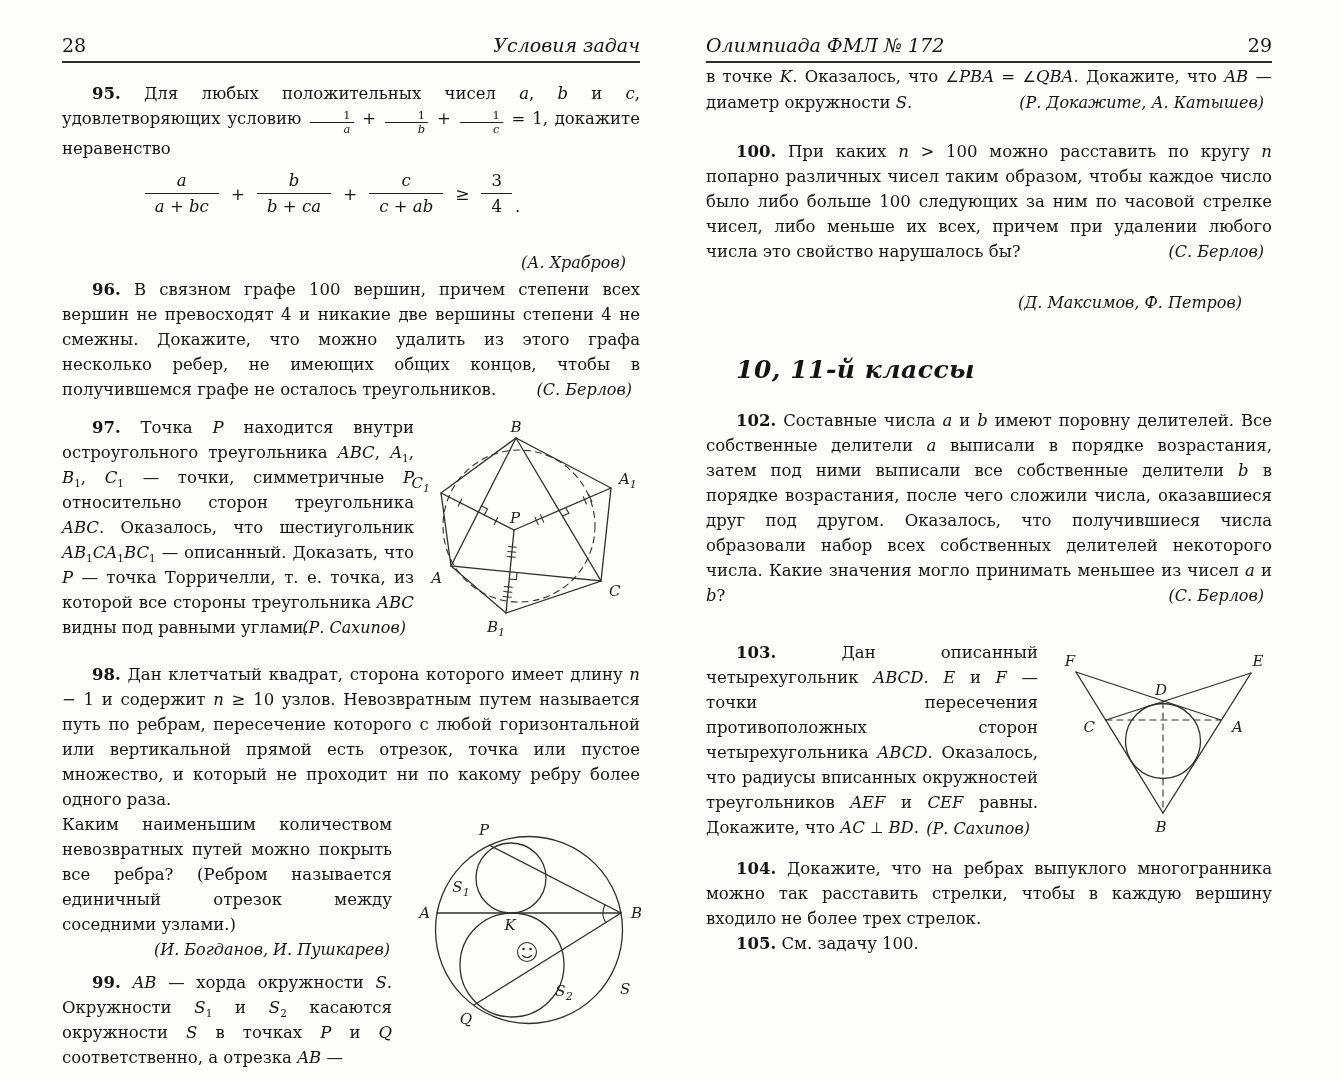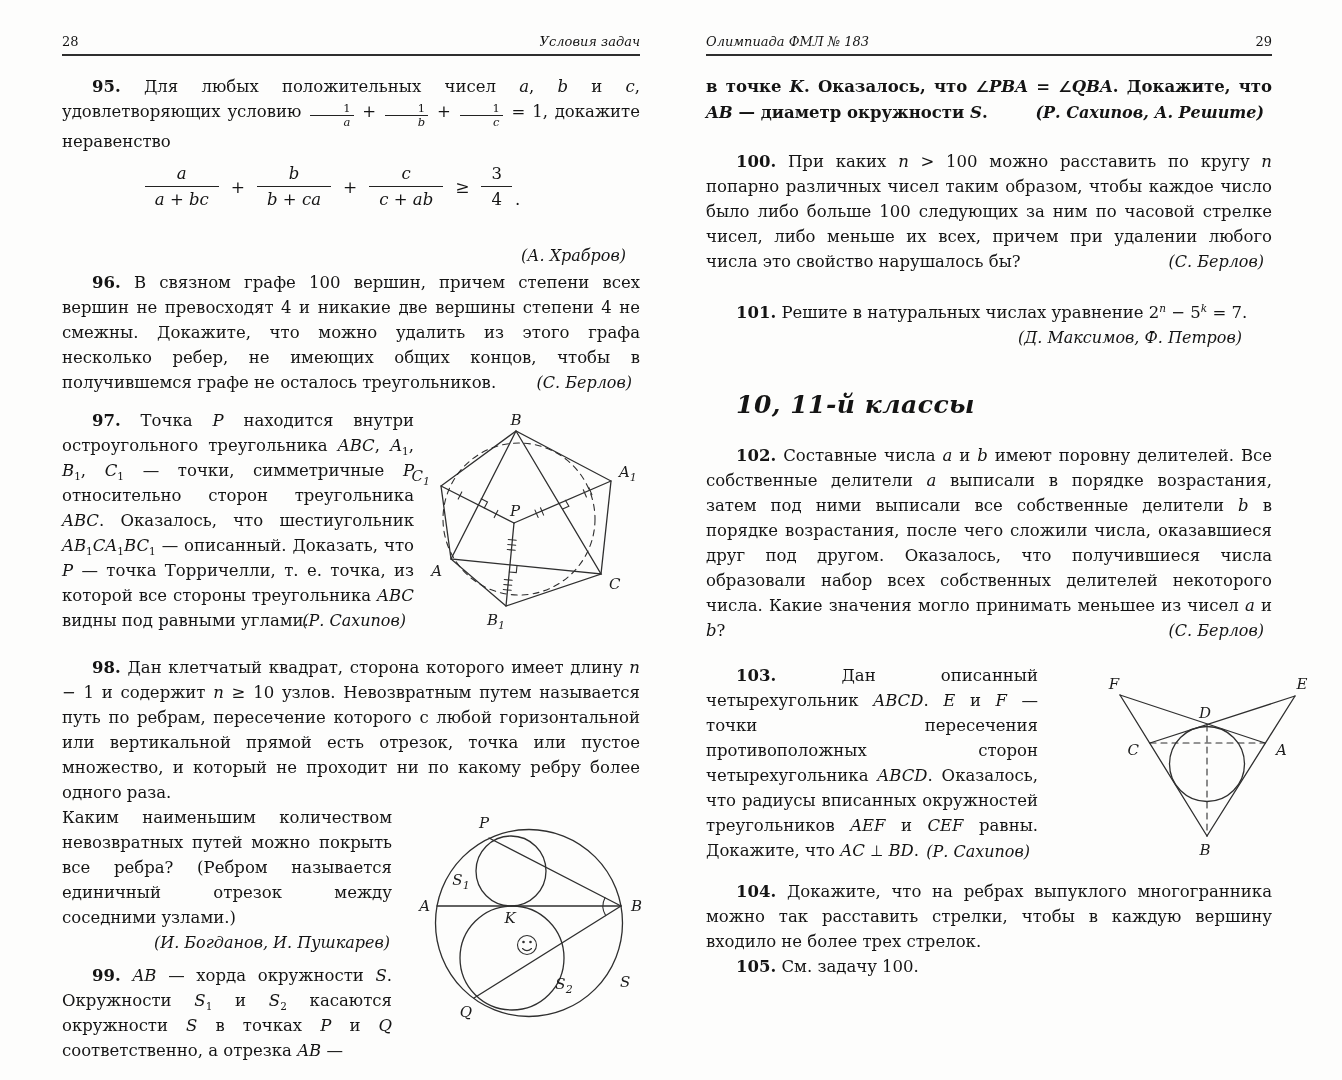--- a/index.html
+++ b/index.html
@@ -7,21 +7,21 @@
     position:relative; width:1342px; height:1080px;
     background:#fdfdfc; overflow:hidden;
     font-family:"DejaVu Serif", serif; color:#141414;
   }
   .page{position:absolute; top:34px;}
   .page-left{left:62px;  width:578px;}
   .page-right{left:706px; width:566px;}
 
   .pghead{
     display:flex; justify-content:space-between; align-items:center;
-    font-size:13px; padding-bottom:5px; border-bottom:2.5px solid #2e2e2e;
+    font-size:19px; padding-bottom:5px; border-bottom:2.5px solid #2e2e2e;
   }
   .pghead .rtitle{font-style:italic;}
   .pghead .pnumber{font-style:normal;}
 
   .ptext{
     font-size:16.5px; line-height:25px; text-align:justify;
     text-indent:30px; margin:0;
   }
   .noindent{text-indent:0;}
   .pnum{font-weight:bold;}
@@ -184,47 +184,46 @@
           <text class="flb" x="216" y="174" text-anchor="start">S</text>
           <text class="flb" x="62" y="204" text-anchor="middle">Q</text>
         </svg>
       </div>
     </div>
   </div>
 
   <div class="page page-right">
 
     <div class="pghead">
-      <span class="rtitle">Олимпиада ФМЛ № 183</span>
+      <span class="rtitle">Олимпиада ФМЛ № 172</span>
       <span class="pnumber">29</span>
     </div>
 
-    <div style="margin-top:18px;font-weight:bold;">
+    <div style="margin-top:1px;">
       <p class="ptext noindent"><span><span>в точке </span><span class="it">K</span><span>. Оказалось, что </span><span class="ms">∠</span><span class="it">PBA</span><span> = </span><span class="ms">∠</span><span class="it">QBA</span><span>. Докажите, что </span><span class="it">AB</span><span> — диаметр окружности </span><span class="it">S</span><span>.</span></span></p>
-      <p class="author pull">(Р. Сахипов, А. Решите)</p>
+      <p class="author pull">(Р. Докажите, А. Катышев)</p>
     </div>
 
     <div style="margin-top:24px;">
       <p class="ptext"><span class="pnum">100.</span> <span><span>При каких </span><span class="it">n</span><span> &gt; 100 можно расставить по кругу </span><span class="it">n</span><span> попарно различных чисел таким образом, чтобы каждое число было либо больше 100 следующих за ним по часовой стрелке чисел, либо меньше их всех, причем при удалении любого числа это свойство нарушалось бы?</span></span></p>
       <p class="author pull">(С. Берлов)</p>
     </div>
 
     <div style="margin-top:26px;">
-      <p class="ptext"><span class="pnum">101.</span> <span><span>Решите в натуральных числах уравнение 2</span><sup class="it">n</sup><span> − 5</span><sup class="it">k</sup><span> = 7.</span></span></p>
       <p class="author" style="padding-right:30px;">(Д. Максимов, Ф. Петров)</p>
     </div>
 
     <h2 class="heading" style="margin-top:40px;">10, 11-й классы</h2>
 
     <div style="margin-top:24px;">
       <p class="ptext"><span class="pnum">102.</span> <span><span>Составные числа </span><span class="it">a</span><span> и </span><span class="it">b</span><span> имеют поровну делителей. Все собственные делители </span><span class="it">a</span><span> выписали в порядке возрастания, затем под ними выписали все собственные делители </span><span class="it">b</span><span> в порядке возрастания, после чего сложили числа, оказавшиеся друг под другом. Оказалось, что получившиеся числа образовали набор всех собственных делителей некоторого числа. Какие значения могло принимать меньшее из чисел </span><span class="it">a</span><span> и </span><span class="it">b</span><span>?</span></span></p>
       <p class="author pull">(С. Берлов)</p>
     </div>
 
-    <div class="row" style="margin-top:20px;gap:44px;">
+    <div class="row" style="margin-top:32px;">
       <div class="coltext" style="width:332px;">
         <p class="ptext"><span class="pnum">103.</span> <span><span>Дан описанный четырехугольник </span><span class="it">ABCD</span><span>. </span><span class="it">E</span><span> и </span><span class="it">F</span><span> — точки пересечения противоположных сторон четырехугольника </span><span class="it">ABCD</span><span>. Оказалось, что радиусы вписанных окружностей треугольников </span><span class="it">AEF</span><span> и </span><span class="it">CEF</span><span> равны. Докажите, что </span><span class="it">AC</span><span> </span><span class="ms">⊥</span><span> </span><span class="it">BD</span><span>.</span></span></p>
         <p class="author pull">(Р. Сахипов)</p>
       </div>
       <div class="colfig" style="width:252px; margin-left:10px; margin-right:-28px; margin-top:4px;">
         <svg width="252" height="198" viewBox="0 8 252 190">
           <circle class="ln" cx="115" cy="101" r="37.5"></circle>
           <g>
             <line class="ln" x1="28" y1="32" x2="115" y2="173"></line>
             <line class="ln" x1="203" y1="33" x2="115" y2="173"></line>

